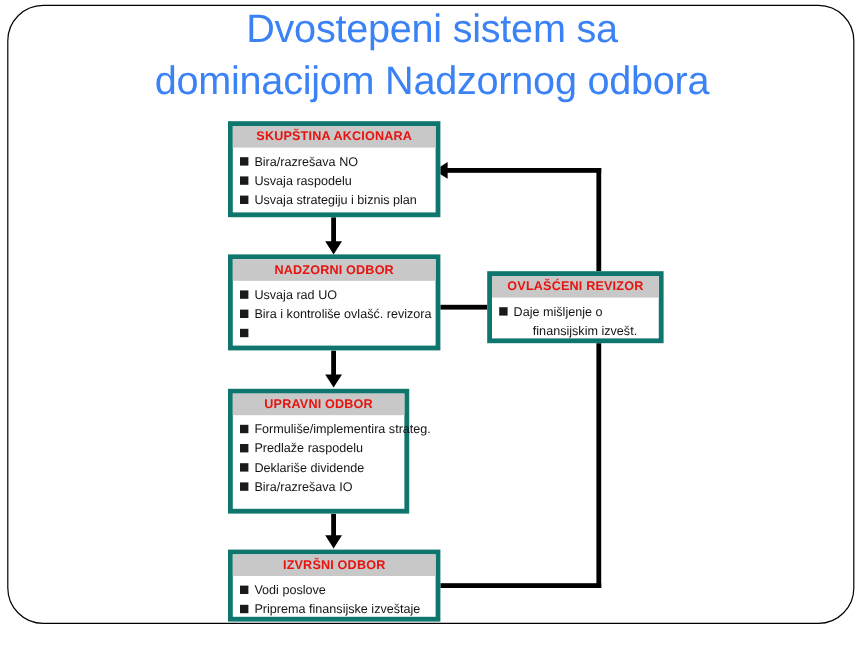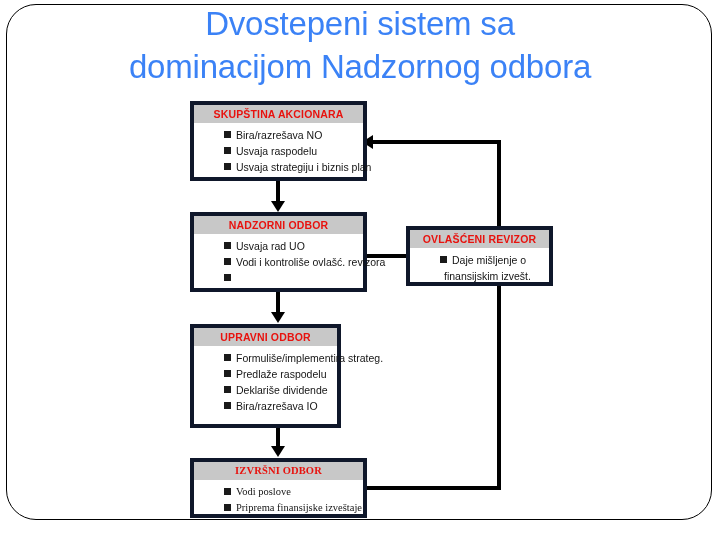--- a/index.html
+++ b/index.html
@@ -41,21 +41,21 @@
     font-weight: 400;
     line-height: 43px;
     letter-spacing: -0.2px;
   }
   #slide-title .tl { display: block; }
 
   
   .org-box {
     position: absolute;
     background: #ffffff;
-    border: 4px solid #0f172a;
+    border: 4px solid #0f766e;
     box-sizing: border-box;
   }
   .box-header {
     background: #c8c8c8;
     color: #e8120e;
     font-size: 10.5px;
     font-weight: bold;
     text-align: center;
     letter-spacing: 0.15px;
     padding: 3px 2px 3px 2px;
@@ -64,21 +64,20 @@
   .box-body {
     padding: 4px 2px 4px 6px;
   }
   .bullet-line {
     display: flex;
     align-items: flex-start;
     font-size: 10.5px;
     color: #141414;
     line-height: 16px;
     white-space: nowrap;
-    margin-left: 24px;
   }
   .bullet-mark {
     display: inline-block;
     width: 7px;
     height: 7px;
     background: #1a1a1a;
     margin-right: 5px;
     margin-top: 4px;
     flex: 0 0 auto;
   }
@@ -88,21 +87,21 @@
     line-height: 16px;
     padding-left: 12px;
     white-space: nowrap;
     text-align: center;
   }
 
   
   #box-skupstina       { left: 190px; top: 101px; width: 177px; height: 80px; }
   #box-nadzorni        { left: 190px; top: 212px; width: 177px; height: 80px; }
   #box-upravni         { left: 190px; top: 324px; width: 151px; height: 104px; }
-  #box-izvrsni         { left: 190px; top: 458px; width: 177px; height: 60px; font-family: Liberation Serif, serif; }
+  #box-izvrsni         { left: 190px; top: 458px; width: 177px; height: 60px; }
   #box-revizor         { left: 406px; top: 226px; width: 147px; height: 60px; }
 
   
   .conn {
     position: absolute;
     background: #000000;
   }
   .v-seg  { width: 4px; }
   .h-seg  { height: 4px; }
 
@@ -178,21 +177,21 @@
 
 <div class="org-box" id="box-nadzorni">
   <div class="box-header">NADZORNI ODBOR</div>
   <div class="box-body">
     <div class="bullet-line">
       <span class="bullet-mark"></span>
       <span>Usvaja rad UO</span>
     </div>
     <div class="bullet-line">
       <span class="bullet-mark"></span>
-      <span>Vodi i kontroliše ovlašć. revizora</span>
+      <span>Bira i kontroliše ovlašć. revizora</span>
     </div>
     <div class="bullet-line">
       <span class="bullet-mark"></span>
     </div>
   </div>
 </div>
 
 <div class="org-box" id="box-revizor">
   <div class="box-header">OVLAŠĆENI REVIZOR</div>
   <div class="box-body">

